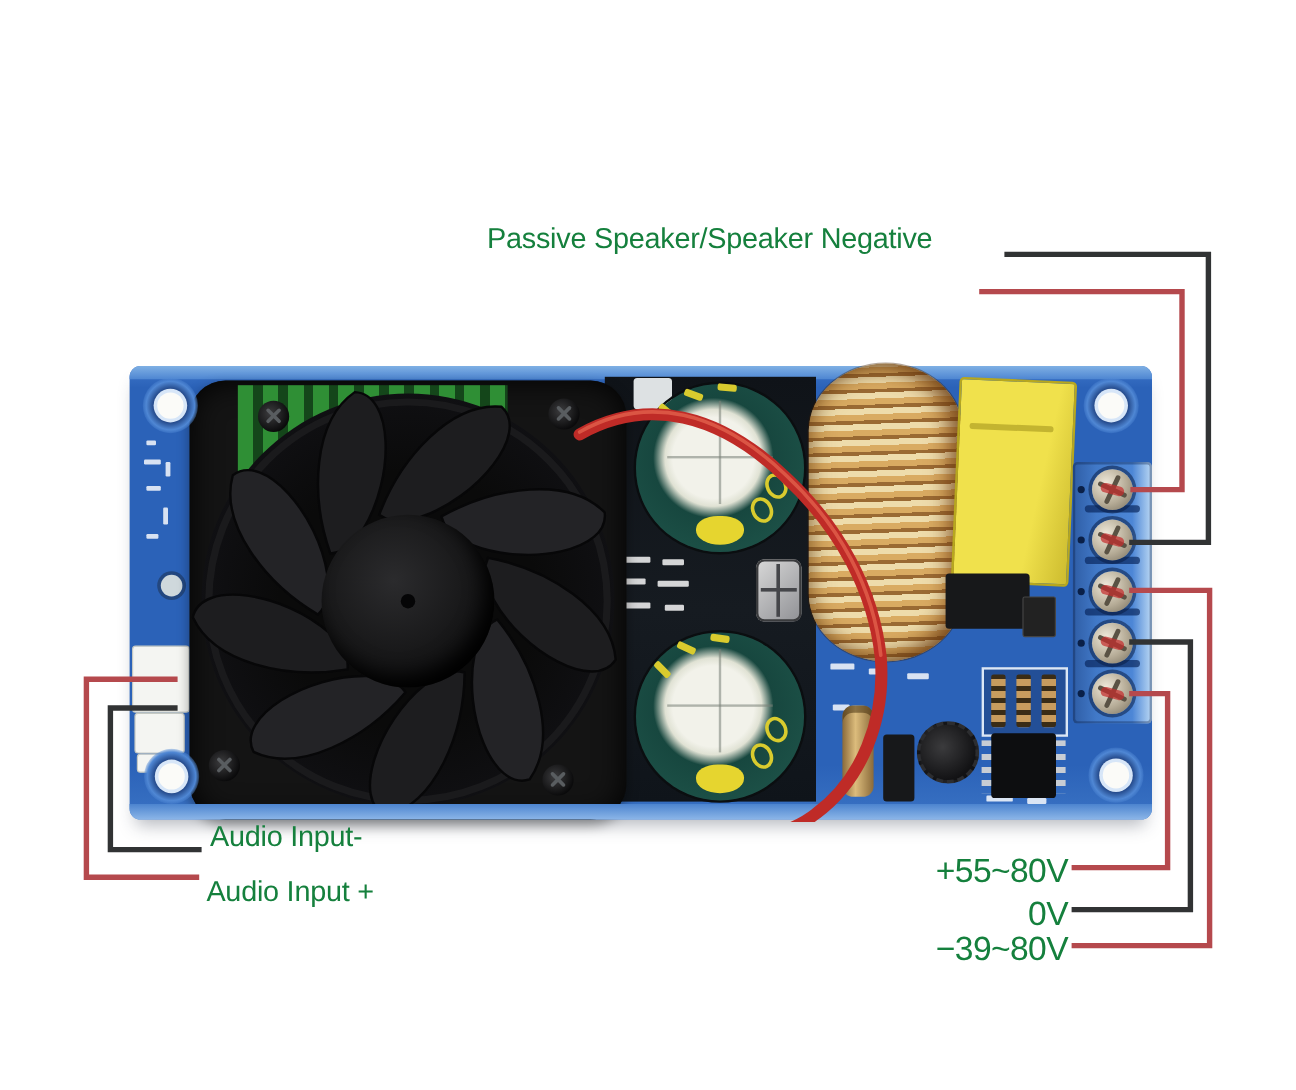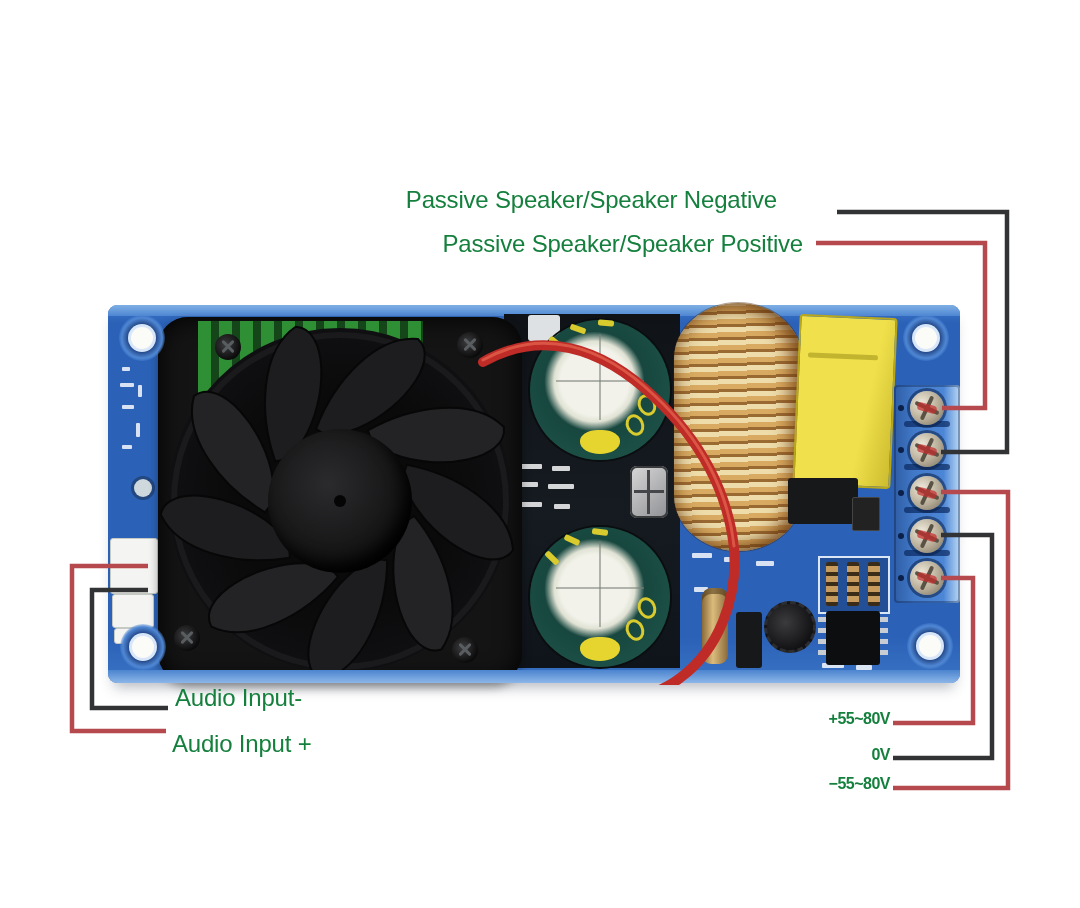--- a/index.html
+++ b/index.html
@@ -1,19 +1,19 @@
 <!DOCTYPE html>
 <html><head>
 <meta charset="utf-8">
 <style>
   html,body{margin:0;padding:0;background:#ffffff;}
   .stage{position:relative;width:1080px;height:908px;background:#ffffff;overflow:hidden;
          font-family:"Liberation Sans","DejaVu Sans",sans-serif;}
   .lbl{position:absolute;white-space:nowrap;color:#15803d;font-size:24px;letter-spacing:-0.2px;}
-  .lbl.volt{font-weight:bold;font-size:16px;letter-spacing:-0.5px;}
+  .lbl.volt{font-weight:normal;font-size:28px;letter-spacing:-0.5px;}
   .ann{position:absolute;left:0;top:0;pointer-events:none;}
 
   
   .board{position:absolute;left:108px;top:305px;width:852px;height:378px;border-radius:9px;
          background:linear-gradient(180deg,#3e77ca 0,#2b62b8 18px,#2b62b8 88%,#3a73c4 100%);
          box-shadow:0 10px 14px -6px rgba(40,50,70,.35);}
   .tedge{position:absolute;left:0;top:0;width:100%;height:11px;border-radius:9px 9px 0 0;
          background:linear-gradient(180deg,#7fb0e4,#4e86d2);}
   .bedge{position:absolute;left:0;bottom:0;width:100%;height:13px;border-radius:0 0 9px 9px;
          background:linear-gradient(180deg,#4c84cf,#8cb6e8);}
@@ -271,20 +271,19 @@
     <path d="M 837 212 L 1007 212 L 1007 452 L 941 452" fill="none" stroke="#313334" stroke-width="4.5"></path>
     <path d="M 816 243 L 985 243 L 985 408 L 942 408" fill="none" stroke="#b5494d" stroke-width="4.5"></path>
     <path d="M 893 723 L 973 723 L 973 578 L 941 578" fill="none" stroke="#b5494d" stroke-width="4.5"></path>
     <path d="M 893 758 L 992 758 L 992 535 L 941 535" fill="none" stroke="#313334" stroke-width="4.5"></path>
     <path d="M 893 788 L 1008 788 L 1008 492 L 941 492" fill="none" stroke="#b5494d" stroke-width="4.5"></path>
     <path d="M 148 590 L 92 590 L 92 708 L 168 708" fill="none" stroke="#313334" stroke-width="4.5"></path>
     <path d="M 148 566 L 72 566 L 72 731 L 166 731" fill="none" stroke="#b5494d" stroke-width="4.5"></path>
   </svg>
 
   <div class="lbl" style="right:303px;top:186px">Passive Speaker/Speaker Negative</div>
-  <div class="lbl" style="right:277px;top:230px">Passive Speaker/Speaker Positive</div>
   <div class="lbl" style="left:175px;top:684px">Audio Input-</div>
   <div class="lbl" style="left:172px;top:730px">Audio Input +</div>
   <div class="lbl volt" style="right:190px;top:710px">+55~80V</div>
   <div class="lbl volt" style="right:190px;top:746px">0V</div>
-  <div class="lbl volt" style="right:190px;top:775px">−55~80V</div>
+  <div class="lbl volt" style="right:190px;top:775px">−39~80V</div>
 
 </div>
 
 </body></html>

